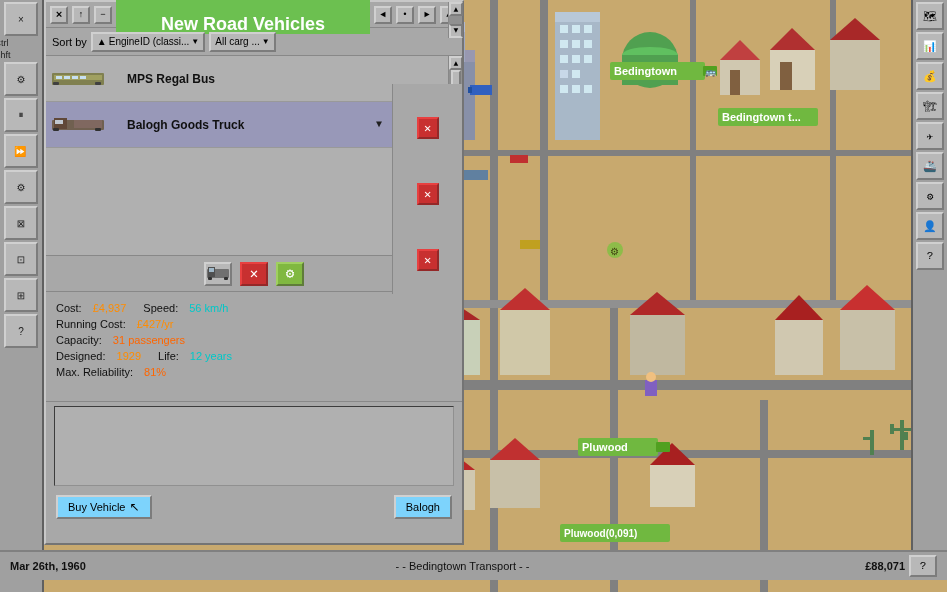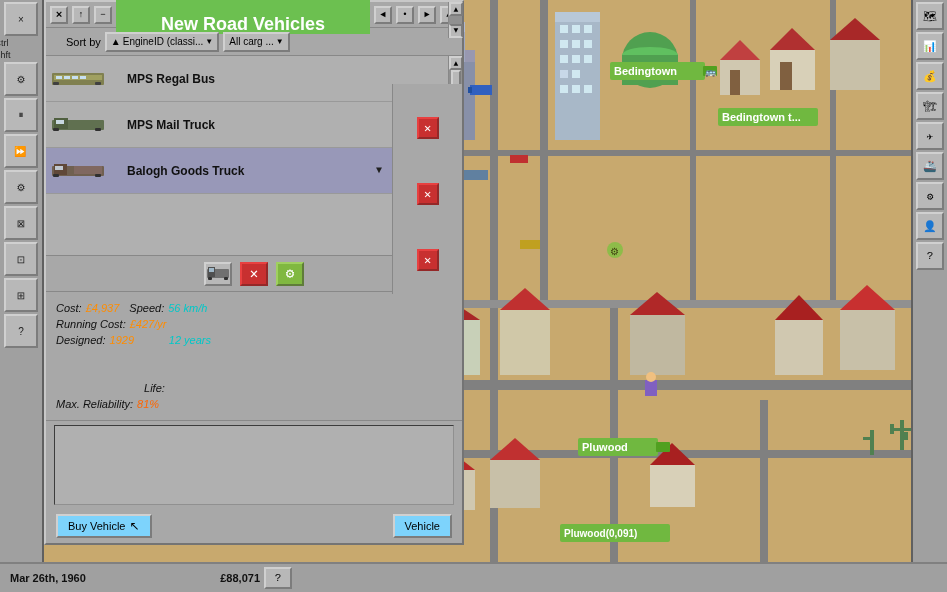--- a/index.html
+++ b/index.html
@@ -124,21 +124,21 @@
       cursor: pointer;
     }
 
     
     .sort-bar {
       display: flex;
       align-items: center;
       height: 28px;
       background: #A8A8A8;
       border-bottom: 1px solid #888;
-      padding: 2px 20px;
+      padding: 2px 6px;
       gap: 4px;
       font-size: 11px;
       font-family: Arial, sans-serif;
     }
     .sort-btn {
       height: 20px;
       background: #B8B8B8;
       border: 2px outset #D0D0D0;
       font-size: 10px;
       font-family: Arial, sans-serif;
@@ -220,22 +220,21 @@
       padding: 8px 10px;
       background: #A8A8A8;
       border-bottom: 1px solid #888;
       min-height: 110px;
       font-family: Arial, sans-serif;
       font-size: 11px;
       line-height: 16px;
     }
     .info-row {
       display: flex;
-      gap: 4px;
-      font-style: italic;
+      gap: 11px;
     }
     .info-label {
       color: #101010;
     }
     .info-value {
       color: #FF8C00;
     }
     .info-value-cyan {
       color: #00C8C8;
     }
@@ -284,21 +283,21 @@
       padding: 0 10px;
       cursor: pointer;
       display: flex;
       align-items: center;
       gap: 4px;
     }
 
     
     .status-bar {
       position: absolute;
-      bottom: 0; left: 0;
+      bottom: 12px; left: 0;
       width: 947px;
       height: 30px;
       background: #A0A0A0;
       border-top: 2px solid #808080;
       display: flex;
       align-items: center;
       padding: 0 10px;
       gap: 0;
       z-index: 30;
     }
@@ -545,30 +544,20 @@
           <rect x="1" y="11" width="6" height="3" fill="#404040" rx="1"></rect>
           <rect x="43" y="11" width="6" height="3" fill="#404040" rx="1"></rect>
           <rect x="4" y="5" width="6" height="3" fill="#C8E0F0"></rect>
           <rect x="12" y="5" width="6" height="3" fill="#C8E0F0"></rect>
           <rect x="20" y="5" width="6" height="3" fill="#C8E0F0"></rect>
           <rect x="28" y="5" width="6" height="3" fill="#C8E0F0"></rect>
         </svg>
         <span class="vehicle-name">MPS Regal Bus</span>
       </div>
 
-      <div class="vehicle-item">
-        <svg class="vehicle-sprite" viewBox="0 0 52 16">
-          <rect x="0" y="3" width="52" height="10" fill="#607050" rx="1"></rect>
-          <rect x="2" y="1" width="14" height="11" fill="#506040"></rect>
-          <rect x="4" y="3" width="8" height="4" fill="#C8D8E0"></rect>
-          <rect x="1" y="11" width="6" height="3" fill="#303030" rx="1"></rect>
-          <rect x="43" y="11" width="6" height="3" fill="#303030" rx="1"></rect>
-        </svg>
-        <span class="vehicle-name">MPS Mail Truck</span>
-      </div>
 
 
       <div class="vehicle-item selected">
         <svg class="vehicle-sprite" viewBox="0 0 52 16">
           <rect x="0" y="3" width="52" height="10" fill="#706050" rx="1"></rect>
           <rect x="2" y="1" width="13" height="11" fill="#604838"></rect>
           <rect x="3" y="3" width="8" height="4" fill="#C0C8D0"></rect>
           <rect x="1" y="11" width="6" height="3" fill="#303030" rx="1"></rect>
           <rect x="43" y="11" width="6" height="3" fill="#303030" rx="1"></rect>
           <rect x="22" y="3" width="28" height="8" fill="#806860"></rect>
@@ -621,53 +610,58 @@
       <span class="info-label">Cost:</span>
       <span class="info-value">£4,937</span>
       <span class="info-label" style="margin-left:6px;">Speed:</span>
       <span class="info-value-cyan">56 km/h</span>
     </div>
     <div class="info-row">
       <span class="info-label">Running Cost:</span>
       <span class="info-value">£427/yr</span>
     </div>
     <div class="info-row">
+      <span class="info-label">Capacity:</span>
+      <span class="info-value-orange">31 passengers</span>
+    </div>
+    <div class="info-row">
       <span class="info-label">Designed:</span>
       <span class="info-value">1929</span>
-      <span class="info-label" style="margin-left:6px;margin-top:48px;">Life:</span>
+      <span class="info-label" style="margin-left:6px;">Life:</span>
       <span class="info-value-cyan">12 years</span>
     </div>
     <div class="info-row">
       <span class="info-label">Max. Reliability:</span>
       <span class="info-value-orange">81%</span>
     </div>
   </div>
 
   <div class="info-empty-box"></div>
 
   <div class="action-bar">
     <div class="action-btn">
       <span>Buy Vehicle</span>
       <span style="font-size:12px;">↖</span>
     </div>
     <div class="action-btn">
-      <span>Vehicle</span>
+      <span>Balogh</span>
     </div>
   </div>
 </div>
 
 <div class="right-toolbar">
   <div class="rtool-btn">🗺</div>
   <div class="rtool-btn">📊</div>
   <div class="rtool-btn">💰</div>
   <div class="rtool-btn">🏗</div>
   <div class="rtool-btn">✈</div>
   <div class="rtool-btn">🚢</div>
   <div class="rtool-btn">⚙</div>
   <div class="rtool-btn">👤</div>
   <div class="rtool-btn">?</div>
 </div>
 
 <div class="status-bar">
   <span class="status-date">Mar 26th, 1960</span>
+  <span class="status-company">- - Bedingtown Transport - -</span>
   <span class="status-money">£88,071</span>
   <div style="width:28px;height:22px;background:#B8B8B8;border:2px outset #D0D0D0;display:flex;align-items:center;justify-content:center;font-size:11px;cursor:pointer;margin-left:4px;">?</div>
 </div>
 
 </body></html>

